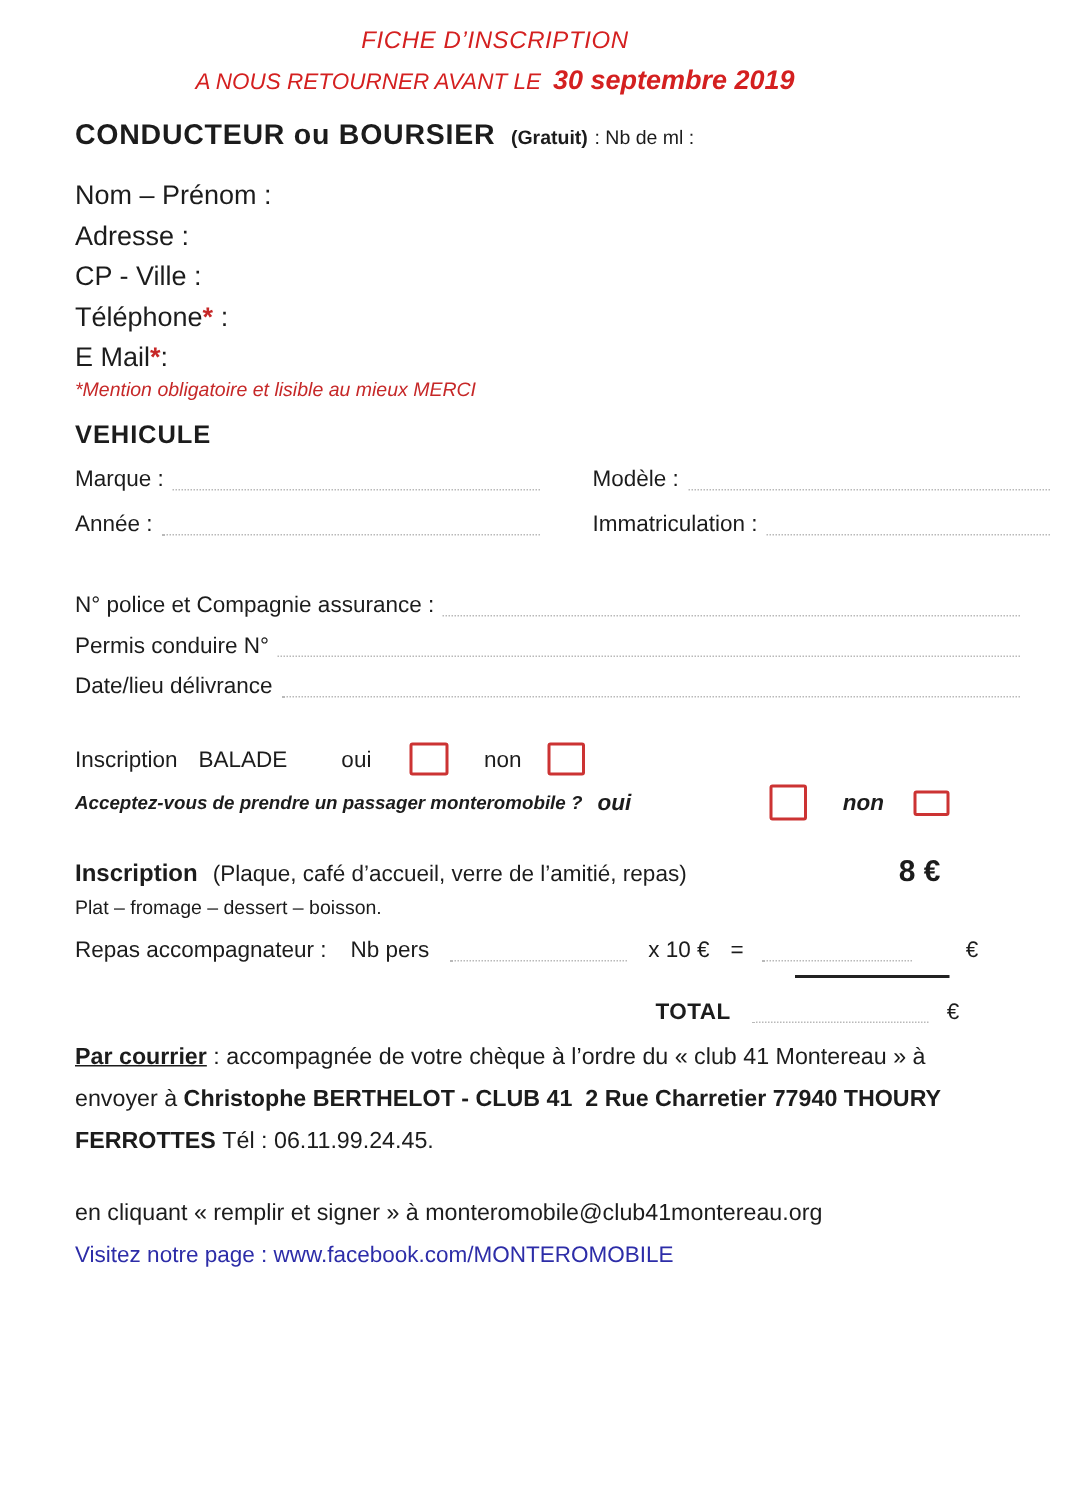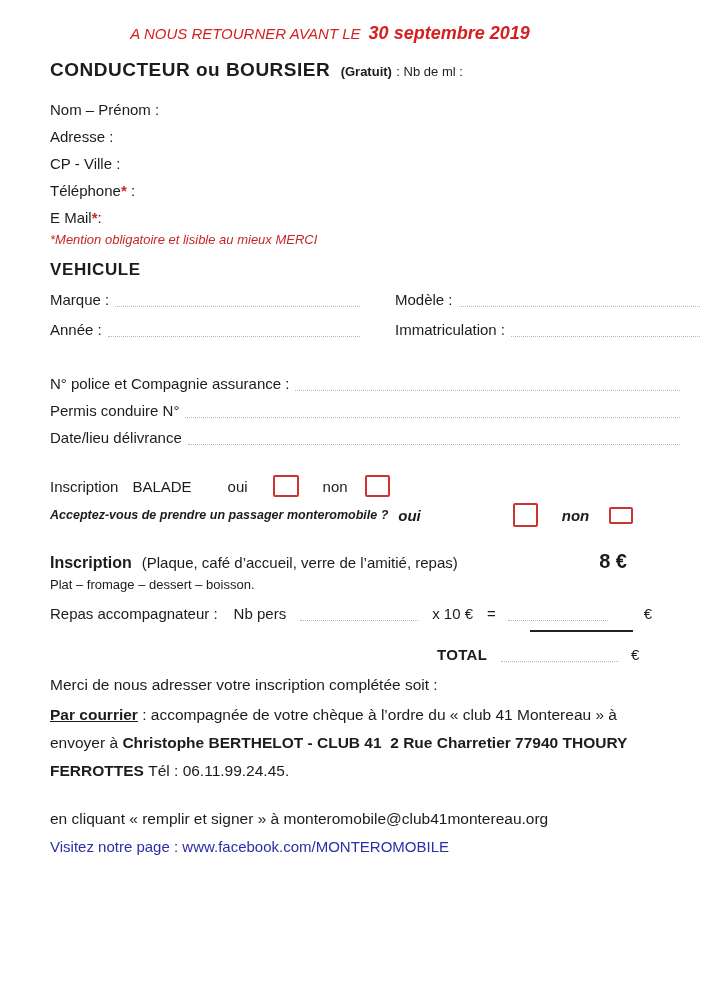--- a/index.html
+++ b/index.html
@@ -19,21 +19,21 @@
   .hdr2 { font-size:22px; font-style:italic; font-weight:bold; color:var(--accent-red,#d42020); margin-top:3px; line-height:28px; }
   .hdr3 { font-size:15px; font-style:italic; color:var(--accent-red,#d42020); margin-top:5px; line-height:20px; }
   .hdr3 .date { font-size:18px; font-weight:bold; margin-left:8px; }
   
   .sec-heading { margin-top:14px; line-height:24px; }
   .sec-heading .h-main { font-size:19px; font-weight:bold; letter-spacing:.5px;margin-top:20px; }
   .sec-heading .h-grat { font-size:13px; font-weight:bold; margin-left:6px; }
   .sec-heading .h-tail { font-size:13px; font-weight:normal; }
   .veh-heading { margin-top:11px; font-size:17px; font-weight:bold; letter-spacing:.6px; line-height:22px; }
   
-  .fline { display:flex; font-size:15px; line-height:20px; margin-top:7px; }
+  .fline { display:flex; font-size:18px; line-height:20px; margin-top:7px; }
   .fline.first { margin-top:16px; }
   .star { color:var(--mention-red,#c62828); font-weight:bold; }
   .fill-area { flex:1; }
   .mention { margin-top:3px; font-size:13px; font-style:italic; color:var(--mention-red,#c62828); line-height:17px; }
   
   .veh-row { display:flex; font-size:15px; line-height:20px; margin-top:10px; }
   .veh-row.r1 { margin-top:9px; }
   .veh-cell-l { width:345px; display:flex; }
   .veh-cell-r { flex:1; display:flex; }
   .dotline { flex:1; border-bottom:1px dotted #b9b9b9; margin:0 0 3px 6px; }
@@ -82,20 +82,21 @@
   .lbl-u { font-weight:bold; text-decoration:underline; }
   .b { font-weight:bold; }
   .fb-link { display:block; margin-top:4px; font-size:15px; color:var(--link-blue,#2d2da8); line-height:20px; cursor:pointer; }
 </style>
 </head>
 <body>
 
 <div class="page">
 
   <div class="hdr-wrap">
+    <div class="hdr1">FICHE D’INSCRIPTION</div>
     <div class="hdr3"><span>A NOUS RETOURNER AVANT LE</span><span class="date">30 septembre 2019</span></div>
   </div>
 
   <div class="sec-heading">
     <span class="h-main">CONDUCTEUR ou BOURSIER</span>
     <span class="h-grat">(Gratuit)</span>
     <span class="h-tail">: Nb de ml :</span>
   </div>
 
   <div class="fline first">
@@ -194,21 +195,20 @@
   </div>
 
   <div class="total-rule"></div>
 
   <div class="total-row">
     <span class="t-lbl">TOTAL</span>
     <span class="dotfix dot3"></span>
     <span class="euro2">€</span>
   </div>
 
-  <div class="merci">Merci de nous adresser votre inscription complétée soit :</div>
 
   <div class="para">
     <div><span class="lbl-u">Par courrier</span><span>&nbsp;: accompagnée de votre chèque à l’ordre du « club 41 Montereau » à</span></div>
     <div><span>envoyer à&nbsp;</span><span class="b">Christophe BERTHELOT - CLUB 41&nbsp;&nbsp;2 Rue Charretier 77940 THOURY</span></div>
     <div><span class="b">FERROTTES</span><span>&nbsp;Tél : 06.11.99.24.45.</span></div>
   </div>
 
   <div class="para mail">
     <div><span>en cliquant « remplir et signer » à monteromobile@club41montereau.org</span></div>
   </div>

